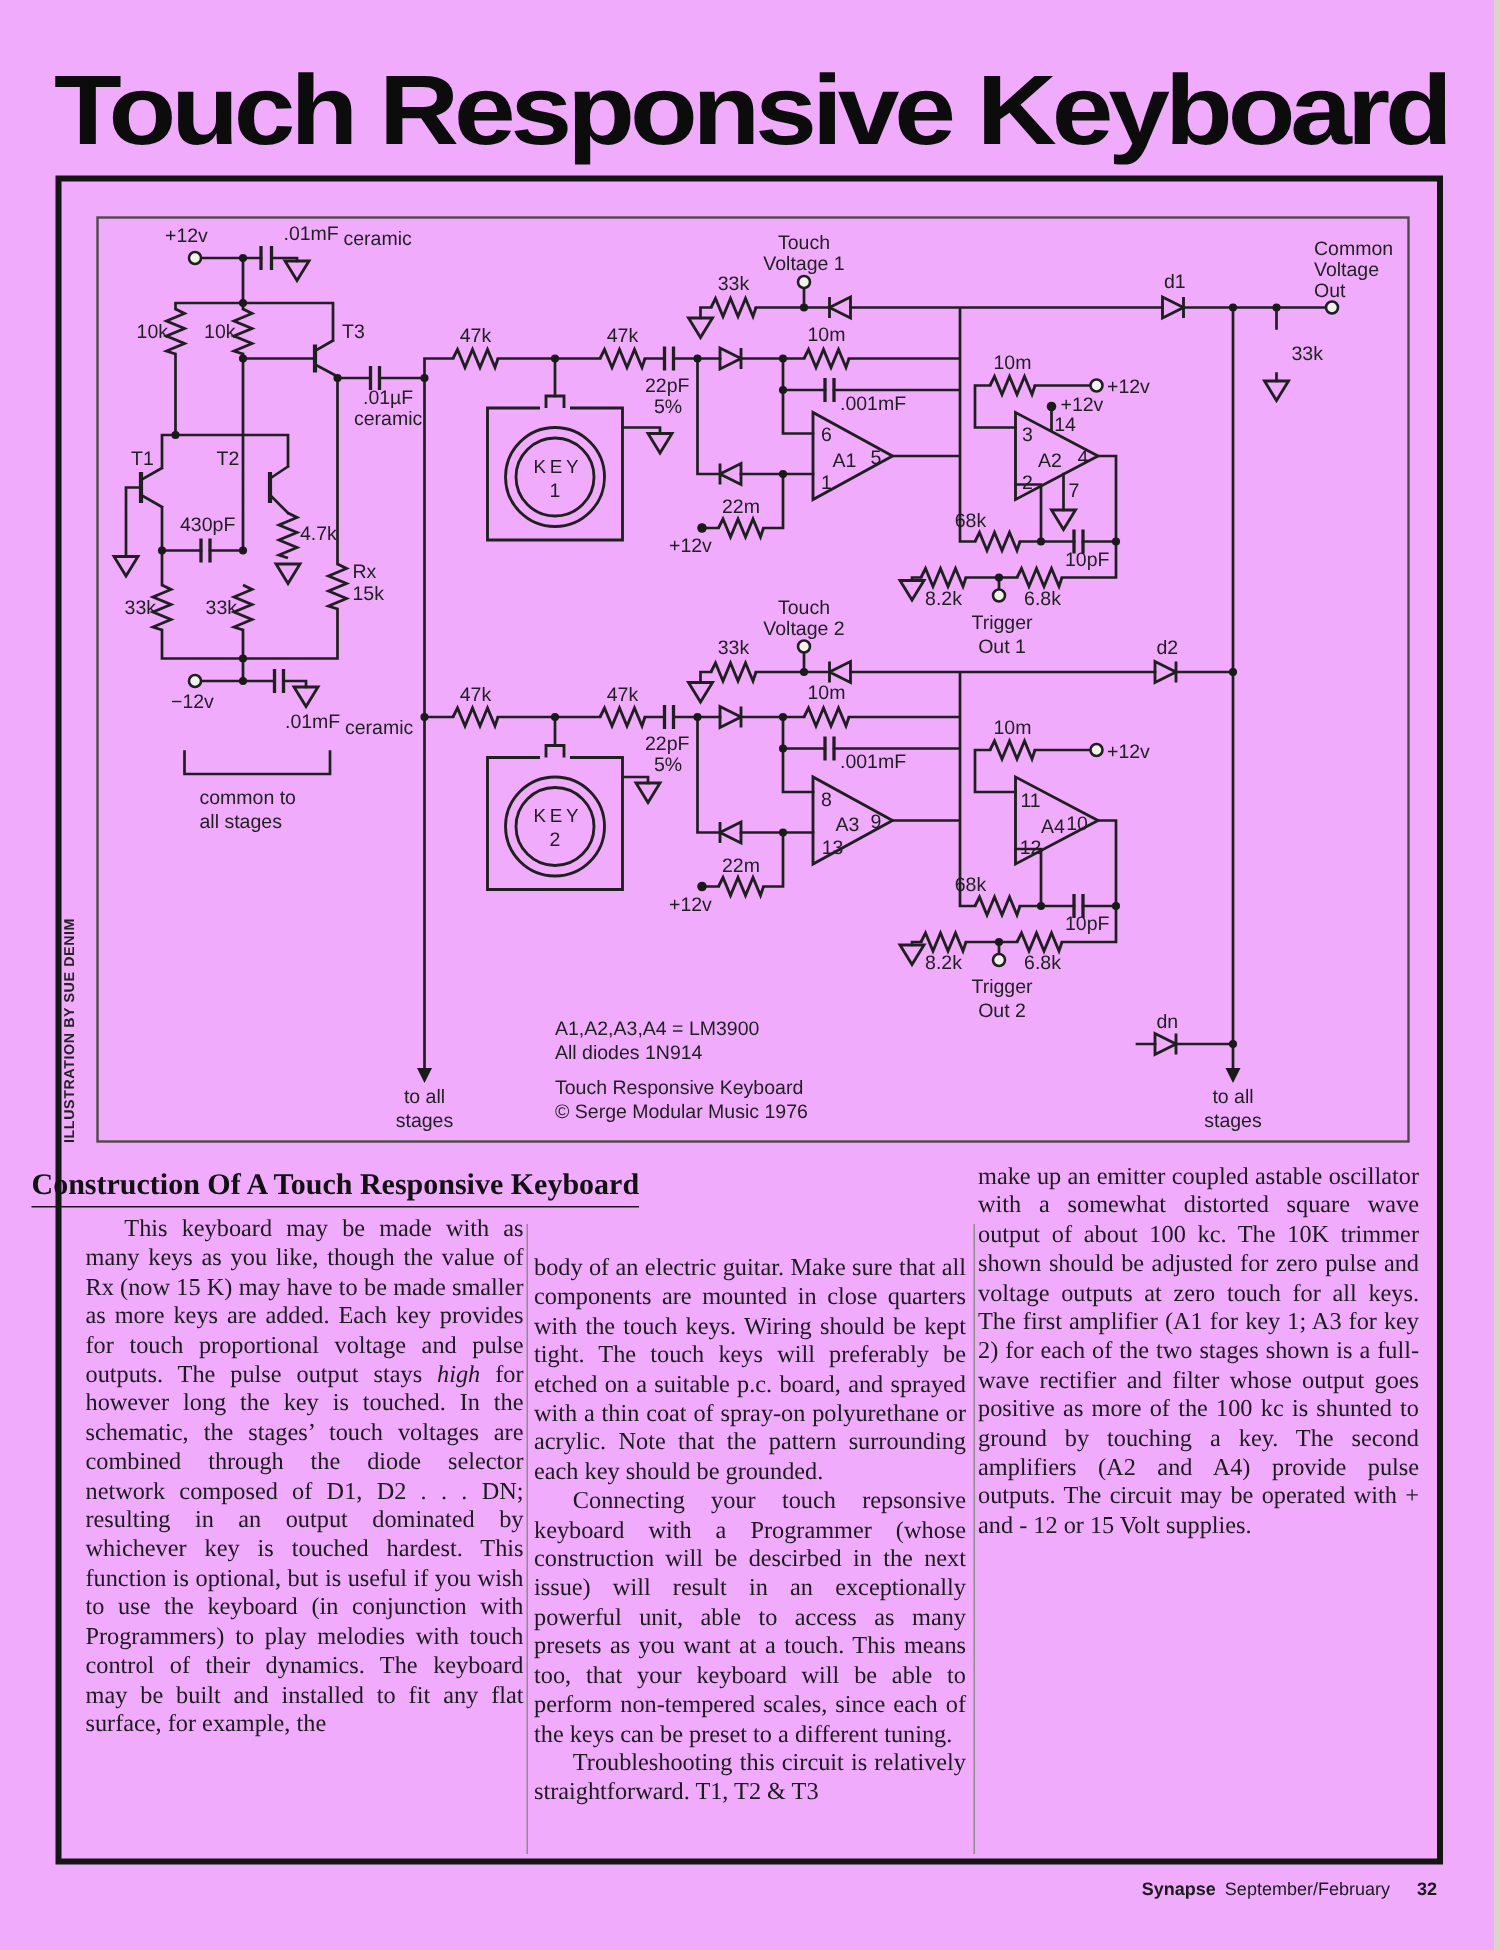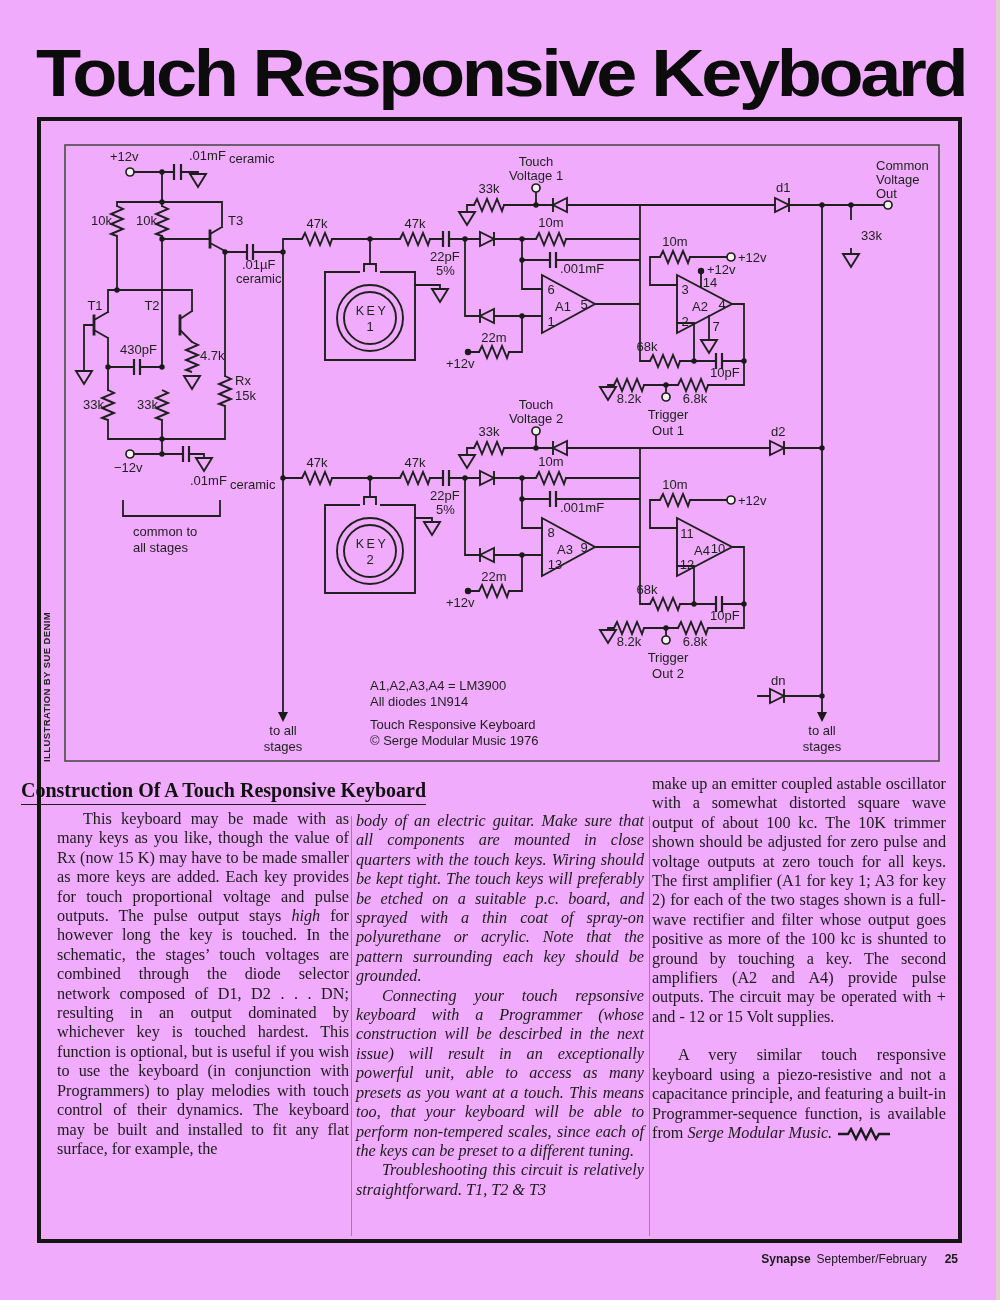--- a/index.html
+++ b/index.html
@@ -15,21 +15,21 @@
         transform:rotate(180deg);white-space:nowrap;}
   .article-heading{position:absolute;left:0;top:779px;width:1000px;text-align:left;
         font-family:"Liberation Serif",serif;font-size:20px;font-weight:bold;color:#111;padding-left:21px;}
   .article-heading span{border-bottom:1.5px solid #1a1a1a;padding-bottom:3px;}
   .col{position:absolute;font-family:"Liberation Serif",serif;font-size:16.2px;
         line-height:19.4px;text-align:justify;color:#1b1b1b;}
   .col p{margin:0;}
   .col .ind{text-indent:1.6em;}
   .col .gap{margin-top:19px;}
   .col1{left:57px;top:810px;width:292px;}
-  .col2{left:356px;top:812px;width:288px;font-style:italic;}
+  .col2{left:356px;top:836px;width:288px;}
   .col3{left:652px;top:775px;width:294px;}
   .byline{font-weight:bold;text-align:center;font-size:17px;margin:4px 0 18px 0;}
   .vrule{position:absolute;top:816px;height:420px;width:1px;background:#8f8d88;}
   .vrule-1{left:351px;} .vrule-2{left:649px;}
   .footer{position:absolute;top:1252px;right:38px;font-size:12px;color:#1a1a1a;
         display:flex;align-items:baseline;gap:6px;}
   .footer .mag{font-weight:bold;}
   .footer .pn{font-weight:bold;margin-left:12px;}
   .endmark{display:inline-block;vertical-align:middle;margin-left:6px;}
   
@@ -388,24 +388,21 @@
   </div>
 
   <div class="col col2">
     <p>body of an electric guitar. Make sure that all components are mounted in close quarters with the touch keys. Wiring should be kept tight. The touch keys will preferably be etched on a suitable p.c. board, and sprayed with a thin coat of spray-on polyurethane or acrylic. Note that the pattern surrounding each key should be grounded.</p>
     <p class="ind">Connecting your touch repsonsive keyboard with a Programmer (whose construction will be descirbed in the next issue) will result in an exceptionally powerful unit, able to access as many presets as you want at a touch. This means too, that your keyboard will be able to perform non-tempered scales, since each of the keys can be preset to a different tuning.</p>
     <p class="ind">Troubleshooting this circuit is relatively straightforward. T1, T2 &amp; T3</p>
   </div>
 
   <div class="col col3">
     <p>make up an emitter coupled astable oscillator with a somewhat distorted square wave output of about 100 kc. The 10K trimmer shown should be adjusted for zero pulse and voltage outputs at zero touch for all keys. The first amplifier (A1 for key 1; A3 for key 2) for each of the two stages shown is a full-wave rectifier and filter whose output goes positive as more of the 100 kc is shunted to ground by touching a key. The second amplifiers (A2 and A4) provide pulse outputs. The circuit may be operated with + and - 12 or 15 Volt supplies.</p>
-    <p class="ind gap"><span>A very similar touch responsive keyboard using a piezo-resistive and not a capacitance principle, and featuring a built-in Programmer-sequence function, is available from </span><em>Serge Modular Music.</em><svg class="endmark" width="52" height="14" viewBox="0 0 52 14">
-          <polyline points="0,7 10,7 13,2 18,12 23,2 28,12 33,2 38,12 41,7 52,7" fill="none" stroke="#1b1b1b" stroke-width="2.4"></polyline>
-        </svg></p>
   </div>
 
   <div class="footer">
     <span class="mag">Synapse</span>
     <span>September/February</span>
-    <span class="pn">25</span>
+    <span class="pn">32</span>
   </div>
 
 </div>
 
 </body></html>

